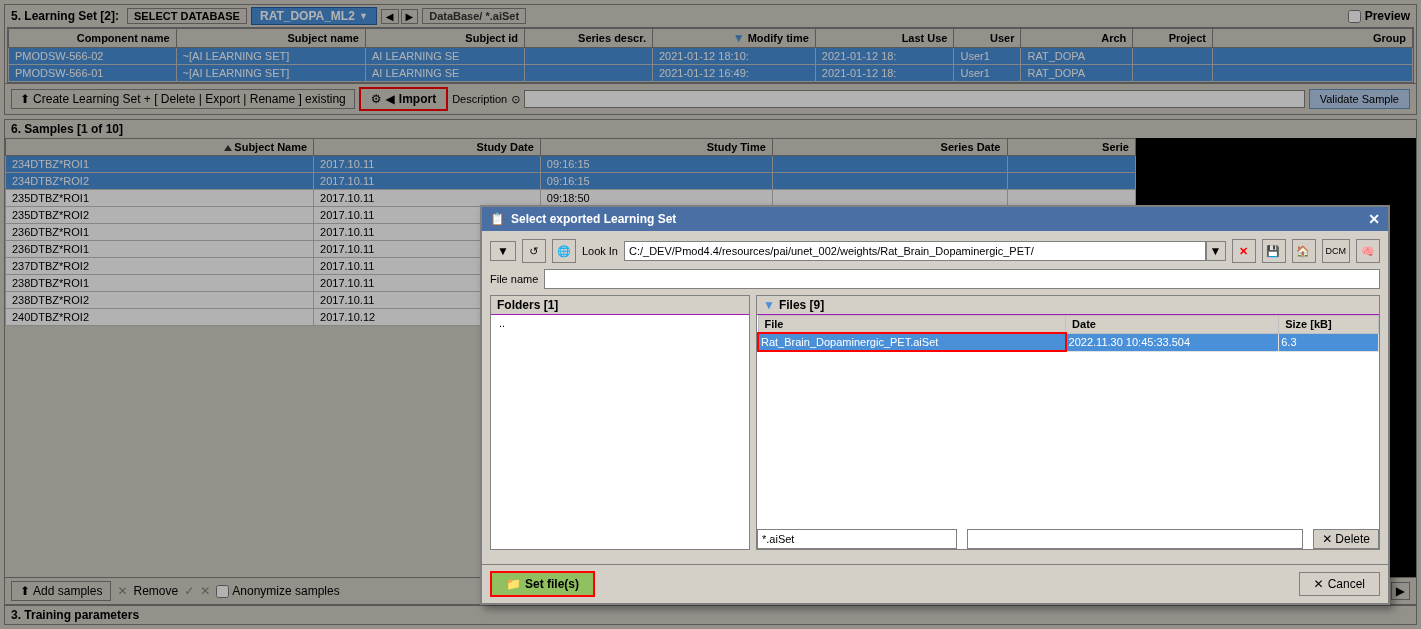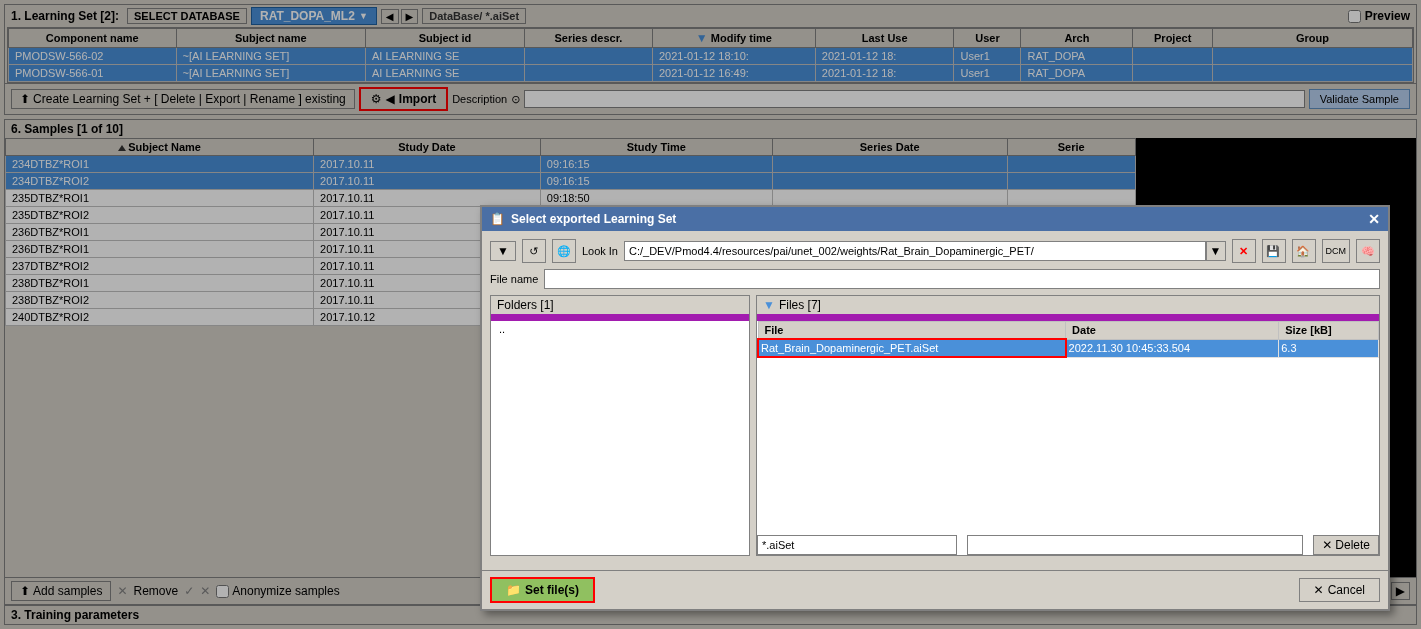--- a/index.html
+++ b/index.html
@@ -15,21 +15,21 @@
     .db-selector { display: flex; align-items: center; gap: 4px; }
     .db-label { background: #d4d0c8; border: 1px solid #808080; padding: 1px 6px; font-size: 11px; }
     .db-value { background: #4a90d9; color: white; border: 1px solid #2060a0; padding: 1px 8px; font-size: 11px; display: flex; align-items: center; gap: 4px; }
     .db-path { background: #d4d0c8; border: 1px solid #808080; padding: 1px 6px; font-size: 11px; color: #333; }
     .nav-arrows { display: flex; gap: 2px; }
     .nav-arrow { background: #d4d0c8; border: 1px solid #808080; padding: 1px 4px; cursor: pointer; font-size: 10px; }
     .preview-check { display: flex; align-items: center; gap: 4px; margin-left: auto; }
 
     
     .data-table { width: 100%; border-collapse: collapse; }
-    .data-table th { background: #d4d0c8; border: 1px solid #808080; padding: 2px 6px; text-align: center; font-weight: bold; font-size: 11px; white-space: nowrap; }
+    .data-table th { background: #d4d0c8; border: 1px solid #808080; padding: 2px 6px; text-align: right; font-weight: bold; font-size: 11px; white-space: nowrap; }
     .data-table td { border: 1px solid #c0c0c0; padding: 2px 6px; font-size: 11px; white-space: nowrap; }
     .row-selected { background: #4a90d9; color: white; }
     .row-selected td { color: white; }
     .row-normal { background: white; }
 
     
     .toolbar { display: flex; align-items: center; gap: 4px; padding: 3px 6px; background: #d4d0c8; border-top: 1px solid #808080; }
     .toolbar-btn { display: flex; align-items: center; gap: 3px; padding: 2px 8px; background: #d4d0c8; border: 1px solid #808080; cursor: pointer; font-size: 11px; }
     .import-btn { border: 2px solid red; display: flex; align-items: center; gap: 4px; padding: 3px 10px; background: #d4d0c8; cursor: pointer; font-size: 11px; }
     .desc-label { font-size: 11px; }
@@ -65,21 +65,21 @@
     .lookin-combo { display: flex; align-items: flex-end; flex: 1; }
     .lookin-combo input { flex: 1; background: white; border: 1px solid #808080; padding: 1px 4px; height: 20px; font-size: 11px; }
     .lookin-combo .dropdown-btn { background: #d4d0c8; border: 1px solid #808080; padding: 1px 3px; cursor: pointer; height: 20px; }
     .icon-btn { background: #d4d0c8; border: 1px solid #808080; padding: 2px 5px; cursor: pointer; font-size: 11px; width: 24px; height: 24px; display: flex; align-items: center; justify-content: center; }
     .filename-row { display: flex; align-items: center; gap: 6px; margin-bottom: 6px; }
     .filename-label { font-size: 11px; white-space: nowrap; }
     .filename-input { flex: 1; background: white; border: 1px solid #808080; padding: 1px 4px; height: 20px; font-size: 11px; }
     .panels-row { display: flex; gap: 6px; }
     .folders-panel { width: 260px; border: 1px solid #808080; background: white; }
     .files-panel { flex: 1; border: 1px solid #808080; background: white; }
-    .panel-header { background: #d4d0c8; border-bottom: 7px solid #a21caf; padding: 2px 6px; font-weight: normal; font-size: 11px; display: flex; align-items: flex-end; gap: 4px; }
+    .panel-header { background: #d4d0c8; border-bottom: 1px solid #a21caf; padding: 2px 6px; font-weight: bold; font-size: 11px; display: flex; align-items: flex-end; gap: 4px; }
     .panel-content { height: 210px; overflow: auto; }
     .files-table { width: 100%; border-collapse: collapse; }
     .files-table th { background: #d4d0c8; border: 1px solid #c0c0c0; padding: 2px 6px; text-align: left; font-size: 11px; font-weight: bold; cursor: pointer; }
     .files-table td { border: 1px solid #e0e0e0; padding: 2px 2px; font-size: 11px; }
     .file-row-selected { background: #4a90d9; }
     .file-row-selected td { color: white; }
     .file-name-cell { border: 2px solid red !important; }
     .filter-row { display: flex; align-items: center; gap: 10px; margin-top: 4px; }
     .filter-input { width: 200px; border: 1px solid #808080; background: white; padding: 1px 4px; height: 20px; font-size: 11px; }
     .filter-input2 { flex: 1; border: 1px solid #808080; background: white; padding: 1px 4px; height: 20px; font-size: 11px; }
@@ -91,21 +91,21 @@
     .arrow-up { display: inline-block; width: 0; height: 0; border-left: 4px solid transparent; border-right: 4px solid transparent; border-bottom: 6px solid #333; margin-right: 2px; }
     .gray-btn { background: #d4d0c8; border: 1px solid #808080; padding: 1px 4px; cursor: pointer; }
   </style>
 </head>
 <body>
 
 <div class="main-container">
 
   <div class="section1">
     <div class="section-header">
-      <span class="section-header-title">1. Learning Set [2]:</span>
+      <span class="section-header-title">5. Learning Set [2]:</span>
       <div class="db-selector">
         <span class="db-label">SELECT DATABASE</span>
         <span class="db-value">
           <span>RAT_DOPA_ML2</span>
           <span style="font-size:9px;">▼</span>
         </span>
         <div class="nav-arrows">
           <button class="nav-arrow">◀</button>
           <button class="nav-arrow">▶</button>
         </div>
@@ -342,21 +342,21 @@
             <span>Folders [1]</span>
           </div>
           <div class="panel-content">
             <div class="folder-item">..</div>
           </div>
         </div>
 
         <div class="files-panel">
           <div class="panel-header">
             <span style="color:#4a90d9;">▼</span>
-            <span>Files [7]</span>
+            <span>Files [9]</span>
           </div>
           <div class="panel-content">
             <table class="files-table">
               <thead>
                 <tr>
                   <th>File</th>
                   <th>Date</th>
                   <th>Size [kB]</th>
                 </tr>
               </thead>

